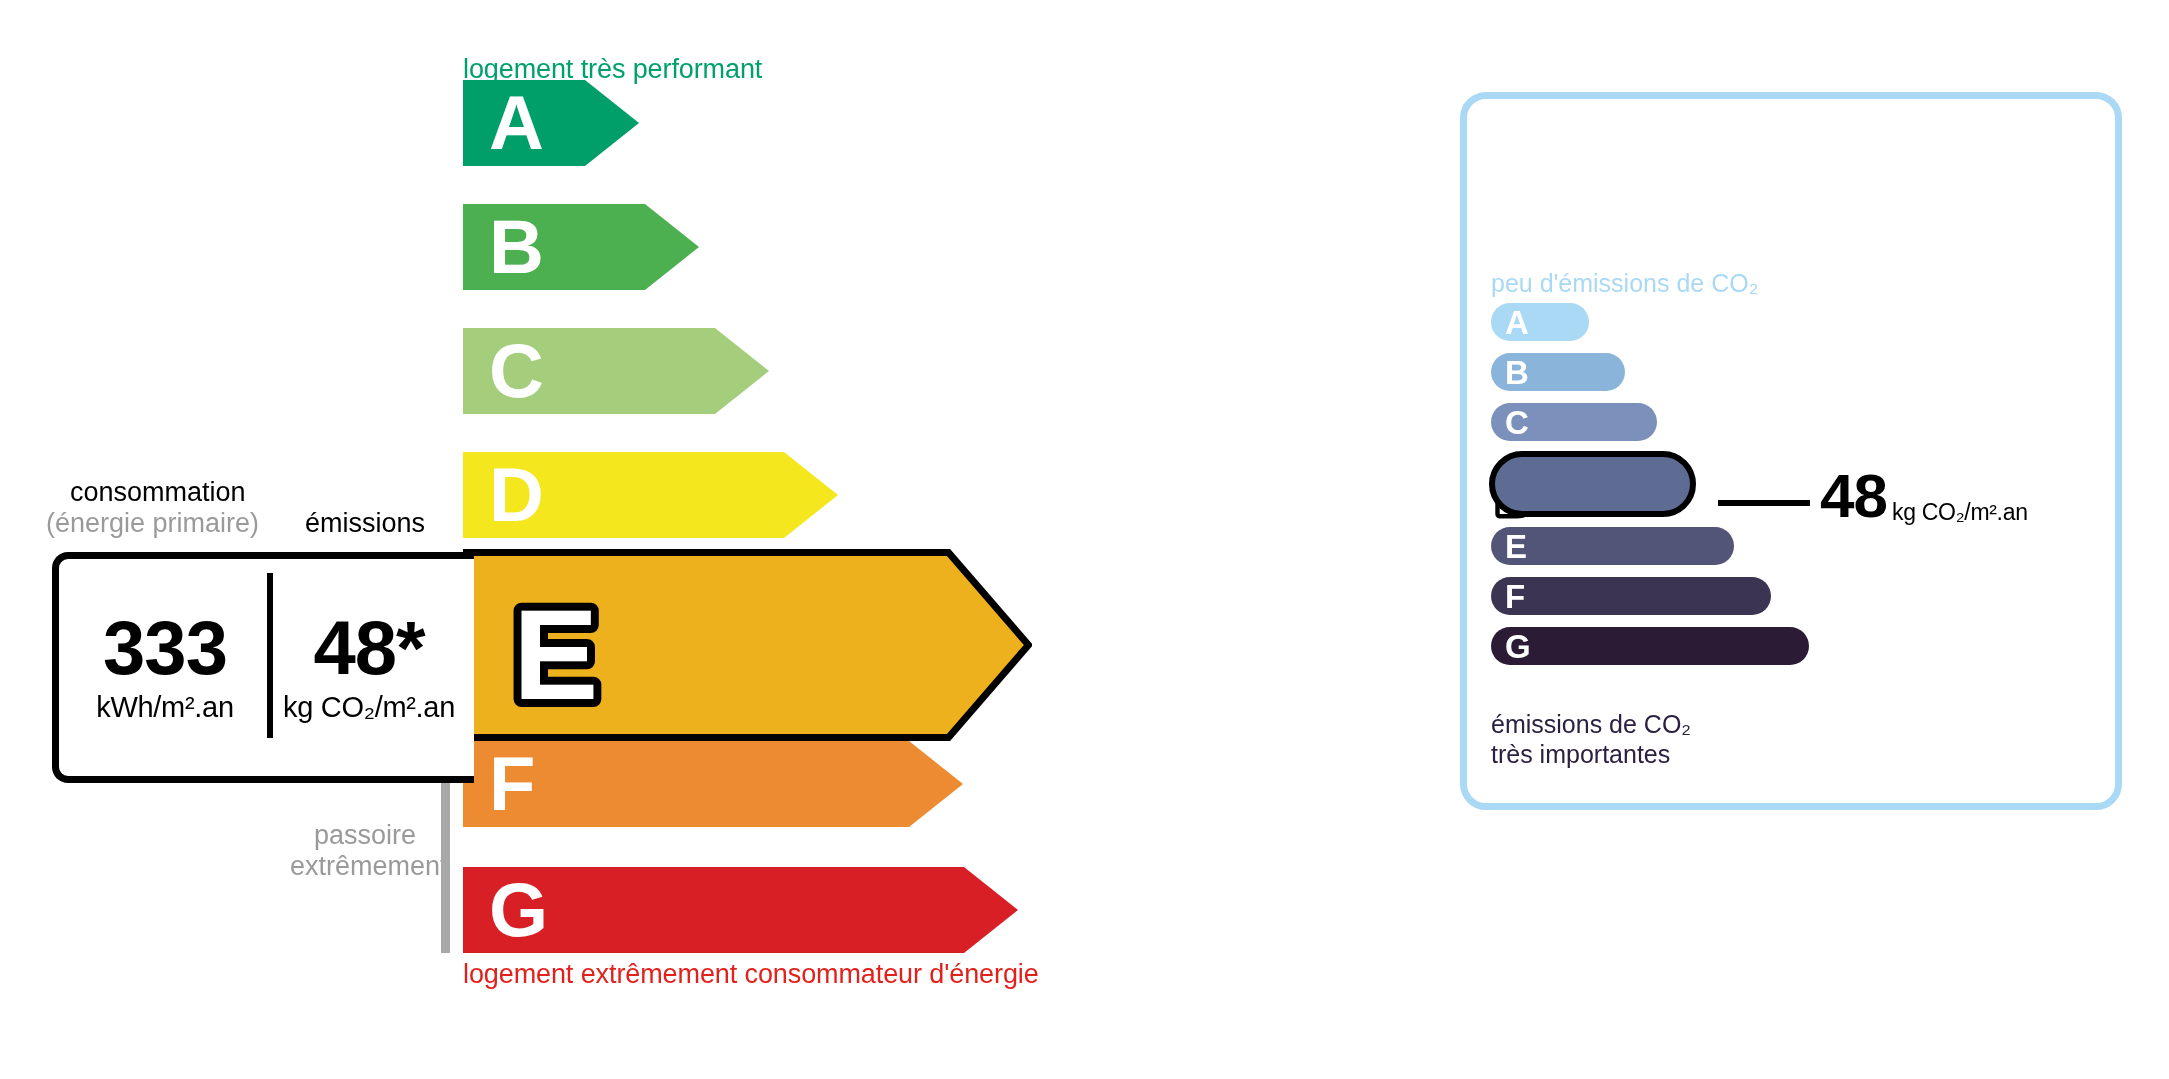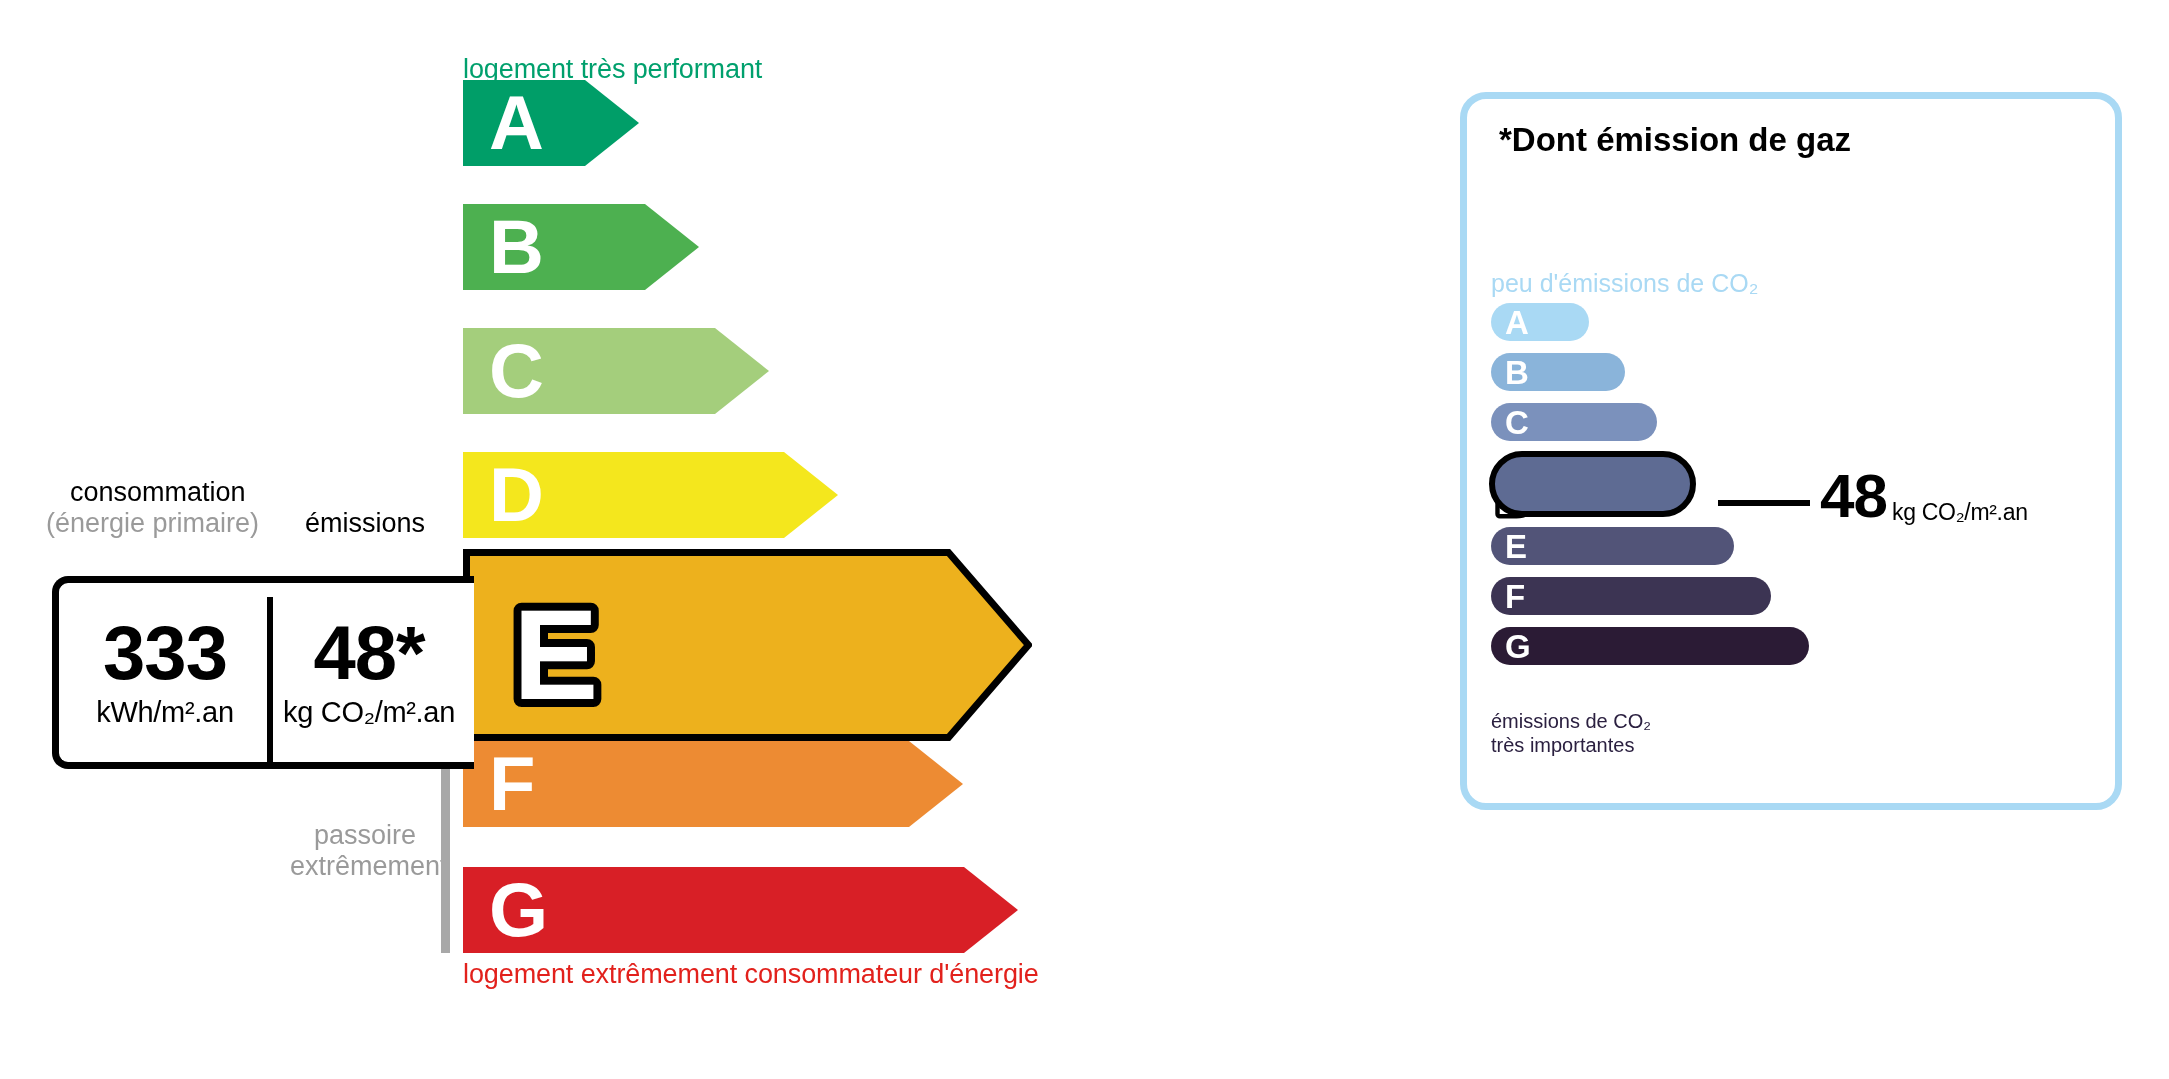--- a/index.html
+++ b/index.html
@@ -87,23 +87,23 @@
     transform: translateY(-50%);
     z-index: 3;
     line-height: 1;
   }
   .e-letter-svg { display: block; }
 
   
   #value-box {
     position: absolute;
     left: 52px;
-    top: 576px;
+    top: 552px;
     width: 422px;
-    height: 193px;
+    height: 231px;
     border: 7px solid #000000;
     border-right: none;
     border-radius: 16px 0 0 16px;
     background: #ffffff;
     box-sizing: border-box;
     z-index: 5;
   }
   .value-cell {
     position: absolute;
     top: 0;
@@ -207,21 +207,21 @@
     left: 24px;
     top: 170px;
     font-size: 25px;
     color: #a9d9f4;
     white-space: nowrap;
   }
   #co2-bottom-caption {
     position: absolute;
     left: 24px;
     top: 610px;
-    font-size: 20px;
+    font-size: 25px;
     color: #2b2040;
     line-height: 1.2;
     white-space: nowrap;
   }
 
   .co2-row {
     position: absolute;
     left: 24px;
     height: 38px;
   }
@@ -361,21 +361,20 @@
       <div>extrêmement</div>
     </div>
 
     <div id="passoire-bar"></div>
 
     <div class="bottom-caption">logement extrêmement consommateur d'énergie</div>
   </div>
 
   <div id="co2-panel">
     <div id="co2-title">
-      <div>*Dont émission de gaz</div>
     </div>
 
     <div id="co2-top-caption">peu d'émissions de CO₂</div>
 
     <div id="co2-bars">
         <div class="co2-row" id="co2-row-A" style="top: 204px; width: 98px;">
           <div class="co2-bar" style="background: rgb(169, 217, 244);"></div>
           <span class="co2-letter">A</span>
         </div>
         <div class="co2-row" id="co2-row-B" style="top: 254px; width: 134px;">

